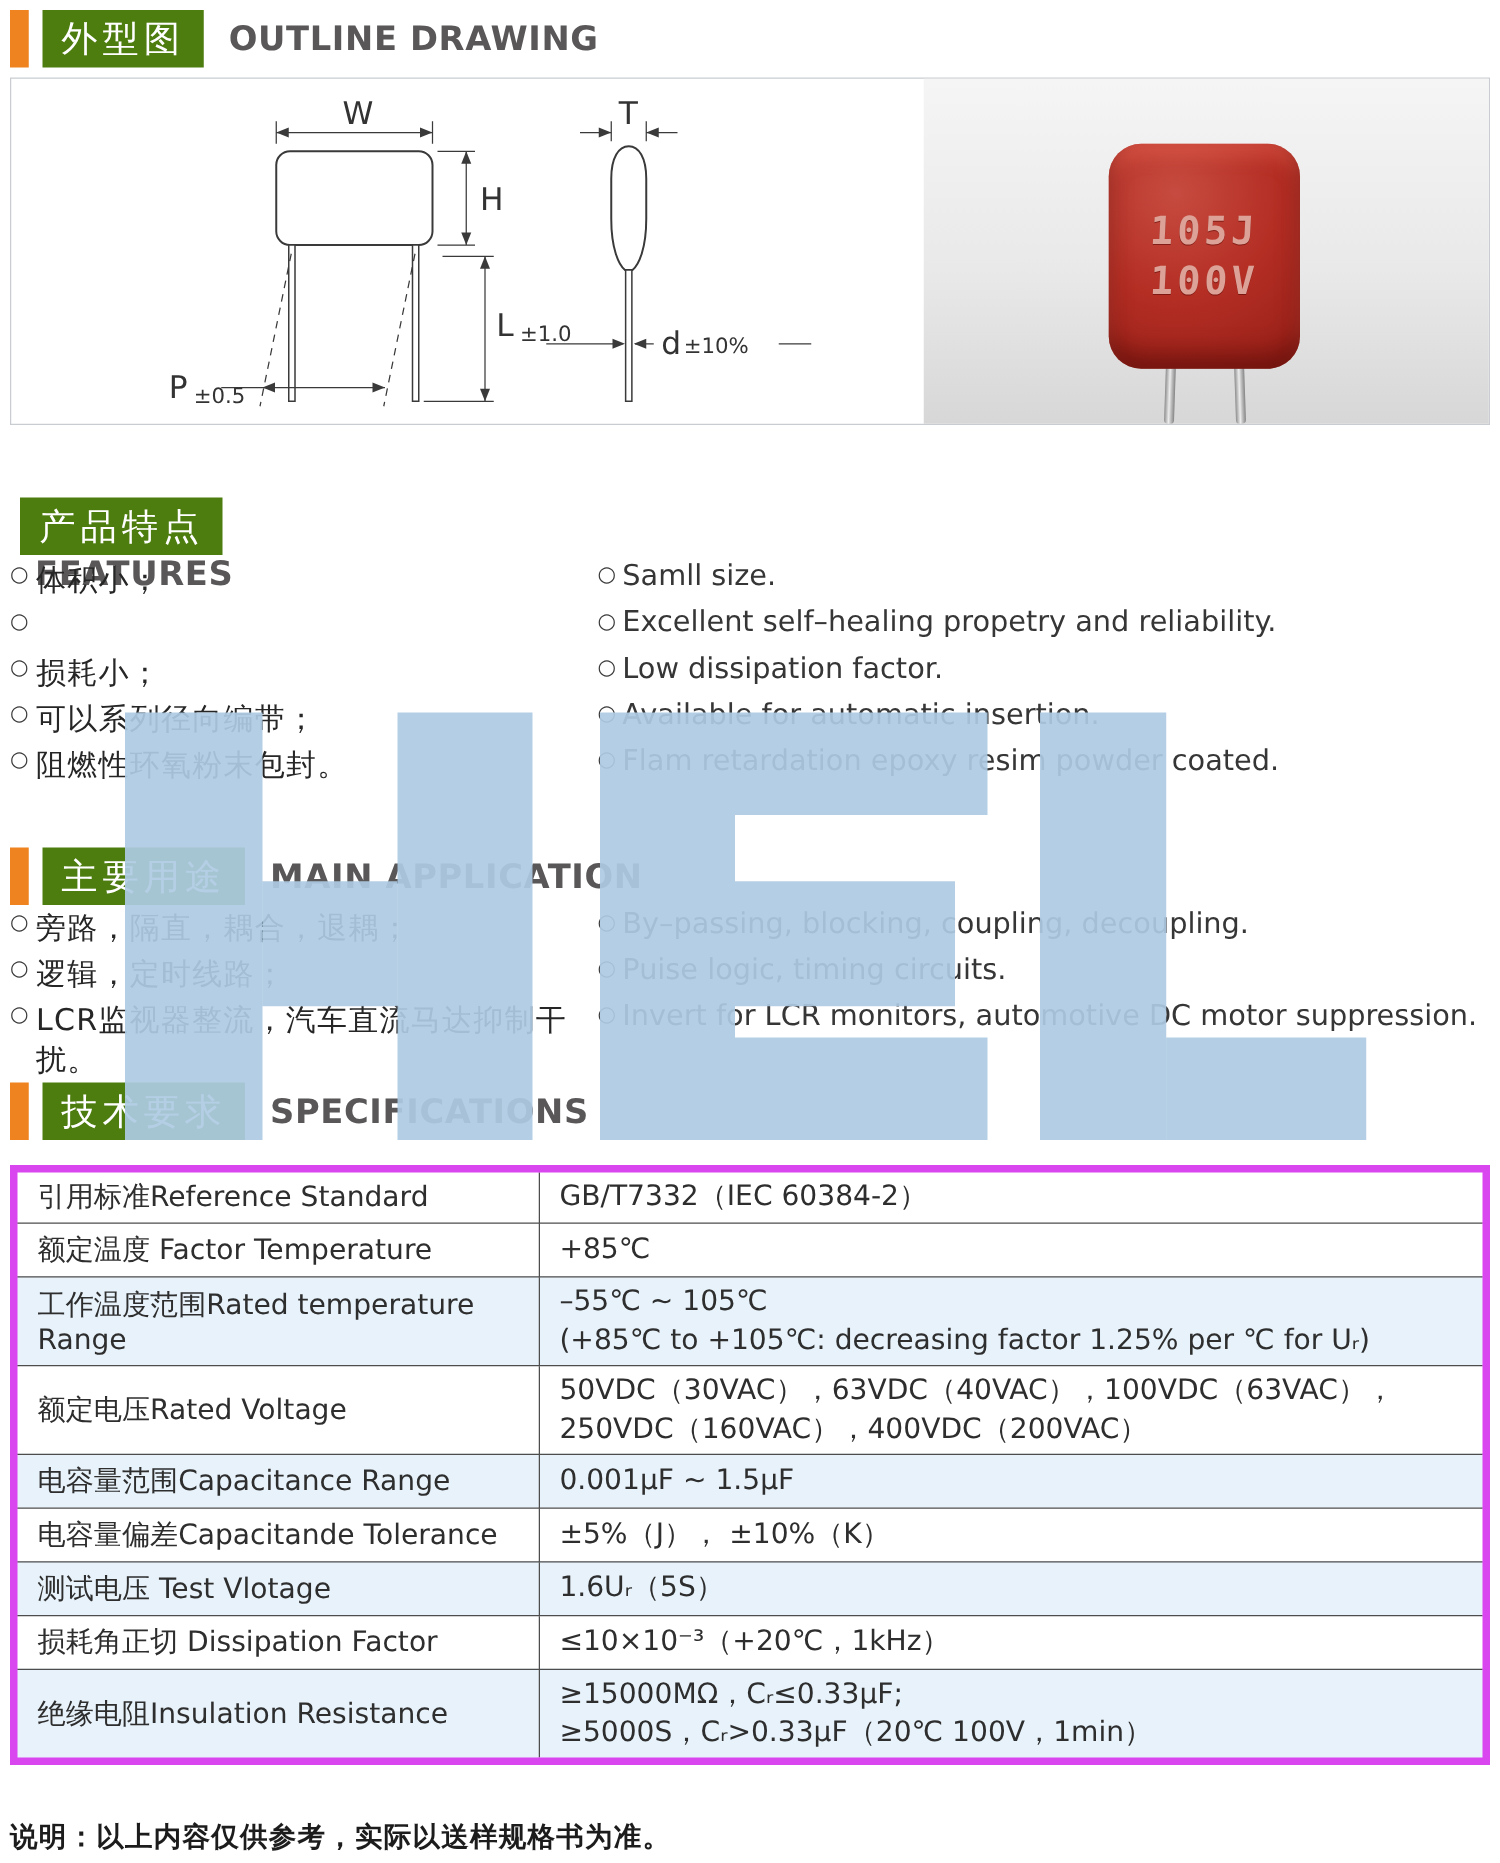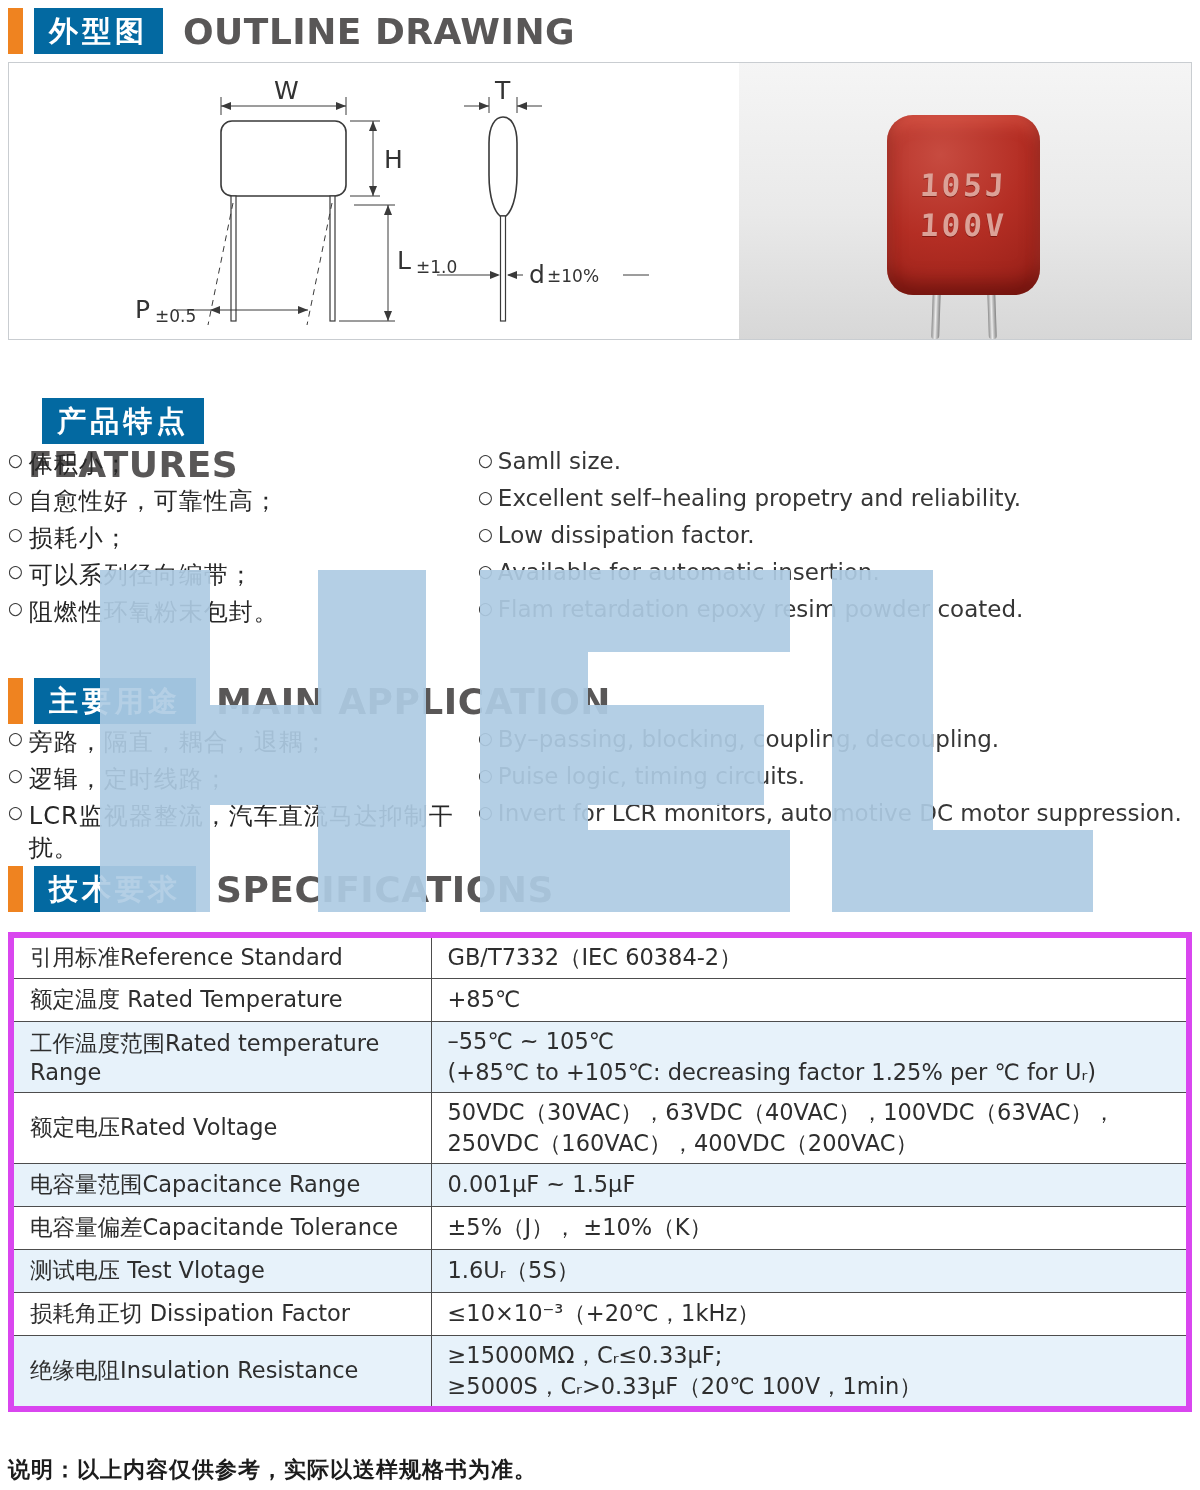--- a/index.html
+++ b/index.html
@@ -5,23 +5,23 @@
   * { margin:0; padding:0; box-sizing:border-box; }
   html,body { background:#fff; }
   body {
     position:relative; width:1200px; height:1490px;
     font-family:"DejaVu Sans","Liberation Sans",sans-serif;
     color:#2c2c2c; overflow:hidden;
   }
   
   .sec-header { position:absolute; left:8px; display:flex; align-items:center; height:46px; }
   .sec-bar { width:15px; height:46px; background:#ef8320; margin-right:11px; }
-  .sec-cn { background:#0369a1; color:#fff; font-weight:bold; font-size:29px;
+  .sec-cn { background:#4d7c0f; color:#fff; font-weight:normal; font-size:29px;
             height:46px; line-height:46px; padding:0 15px; letter-spacing:4px; }
-  .sec-en { font-size:36px; font-weight:bold; color:#595757; margin-left:20px; letter-spacing:0.5px; }
+  .sec-en { font-size:27px; font-weight:bold; color:#595757; margin-left:20px; letter-spacing:0.5px; }
   
   .panel { position:absolute; left:8px; top:62px; width:1184px; height:278px;
            background:#fff; border:1px solid #c9cdd1; }
   .drawing-svg { position:absolute; left:0; top:0; }
   .photo { position:absolute; right:0; top:0; width:452px; height:276px;
            background:linear-gradient(#f5f5f5 0%, #e9e9e9 55%, #d7d7d7 100%); overflow:hidden; }
   .cap-body { position:absolute; left:148px; top:52px; width:153px; height:180px;
               border-radius:26px;
               background:radial-gradient(130% 110% at 35% 22%, #c74b40 0%, #b42e24 42%, #9a2119 78%, #871a13 100%);
               box-shadow:inset 0 -12px 18px rgba(80,10,5,.55), inset 0 10px 14px rgba(255,120,100,.35);
@@ -149,21 +149,20 @@
     <span class="sec-en">FEATURES</span>
   </div>
 
   <ul class="blist cn" style="left:8px; top:448px; width:460px;">
     <li>
         <span class="bullet">○</span>
         <span>体积小；</span>
       </li>
     <li>
         <span class="bullet">○</span>
-        <span>自愈性好，可靠性高；</span>
       </li>
     <li>
         <span class="bullet">○</span>
         <span>损耗小；</span>
       </li>
     <li>
         <span class="bullet">○</span>
         <span>可以系列径向编带；</span>
       </li>
     <li>
@@ -235,21 +234,21 @@
     <span class="sec-en">SPECIFICATIONS</span>
   </div>
 
   <table class="spec-table">
     <tbody>
       <tr class="single">
         <td class="lbl">引用标准Reference Standard</td>
         <td class="val">GB/T7332（IEC 60384-2）</td>
       </tr>
       <tr class="single">
-        <td class="lbl">额定温度 Rated Temperature</td>
+        <td class="lbl">额定温度 Factor Temperature</td>
         <td class="val">+85℃</td>
       </tr>
       <tr class="double alt">
         <td class="lbl">工作温度范围Rated temperature Range</td>
         <td class="val">–55℃ ~ 105℃
 (+85℃ to +105℃: decreasing factor 1.25% per ℃ for Uᵣ)</td>
       </tr>
       <tr class="double">
         <td class="lbl">额定电压Rated Voltage</td>
         <td class="val">50VDC（30VAC），63VDC（40VAC），100VDC（63VAC），

